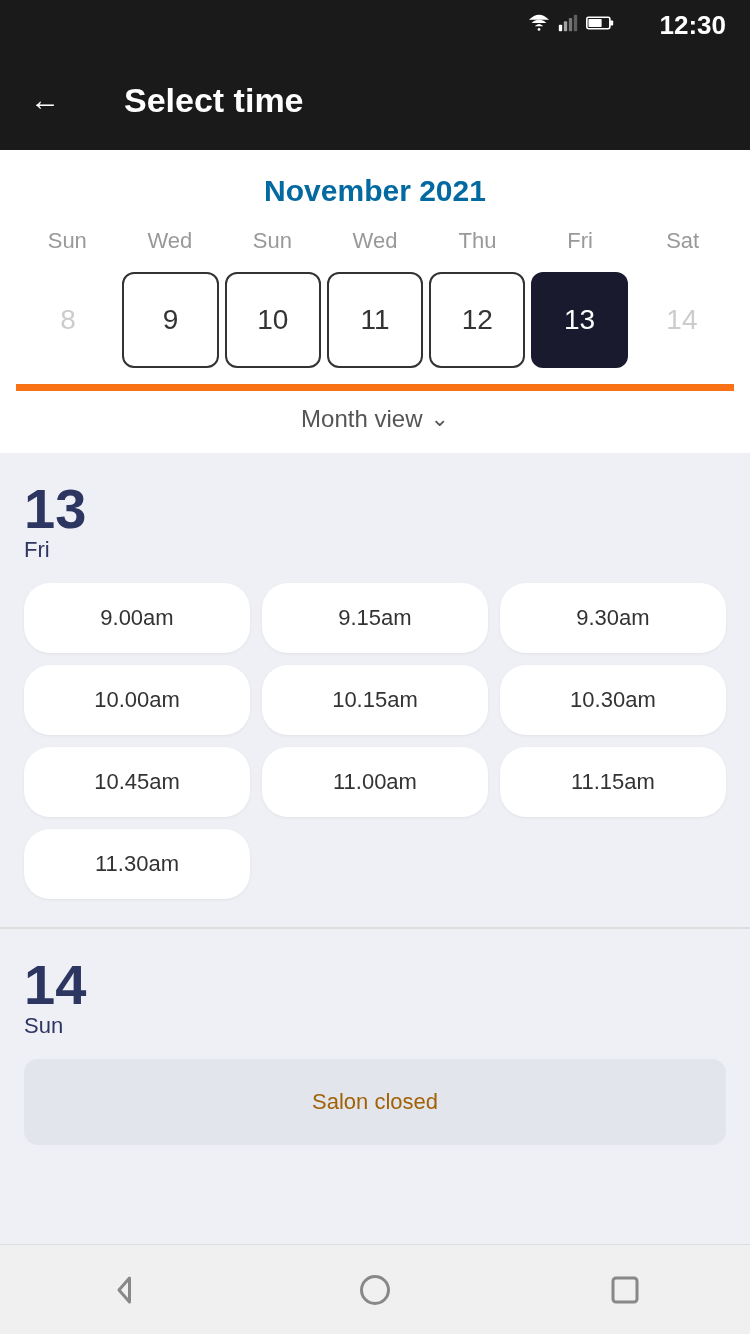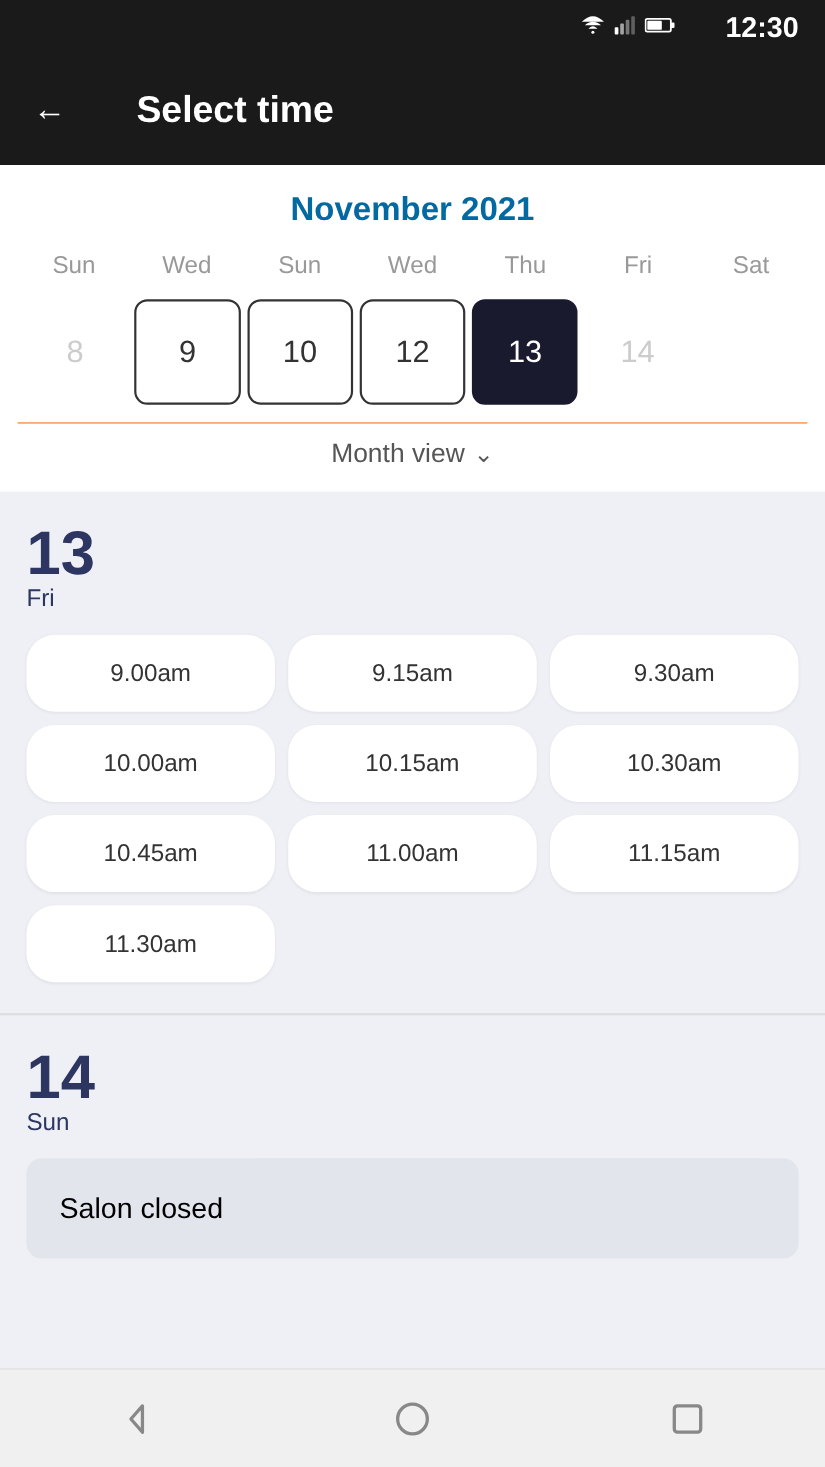--- a/index.html
+++ b/index.html
@@ -111,21 +111,21 @@
     }
 
     
     .month-view-toggle {
       display: flex;
       align-items: center;
       justify-content: center;
       padding: 14px 0 20px;
       gap: 8px;
       cursor: pointer;
-      border-top: 1px solid #f97316;
+      border-top: 7px solid #f97316;
     }
     .month-view-label {
       font-size: 24px;
       color: #555;
     }
     .chevron-down {
       font-size: 22px;
       color: #555;
     }
 
@@ -175,22 +175,23 @@
       font-size: 22px;
       color: #333;
       cursor: pointer;
       box-shadow: 0 1px 3px rgba(0,0,0,0.06);
     }
 
     .salon-closed-box {
       background: #e2e5ec;
       border-radius: 14px;
       padding: 30px;
-      font-size: 26px;
-      color: #000000;
+      text-align: center;
+      font-size: 22px;
+      color: #a16207;
       width: 100%;
     }
 
     
     .nav-bar {
       background: #f0f0f0;
       height: 90px;
       display: flex;
       align-items: center;
       justify-content: space-around;
@@ -259,20 +260,21 @@
     <div class="day-header">Wed</div>
     <div class="day-header">Thu</div>
     <div class="day-header">Fri</div>
     <div class="day-header">Sat</div>
   </div>
 
   <div class="days-row">
     <div class="day-cell inactive">8</div>
     <div class="day-cell bordered">9</div>
     <div class="day-cell bordered">10</div>
+    <div class="day-cell bordered">11</div>
     <div class="day-cell bordered">12</div>
     <div class="day-cell selected">13</div>
     <div class="day-cell inactive">14</div>
   </div>
 
   <div class="month-view-toggle">
     <span class="month-view-label">Month view</span>
     <span class="chevron-down">⌄</span>
   </div>
 </div>

